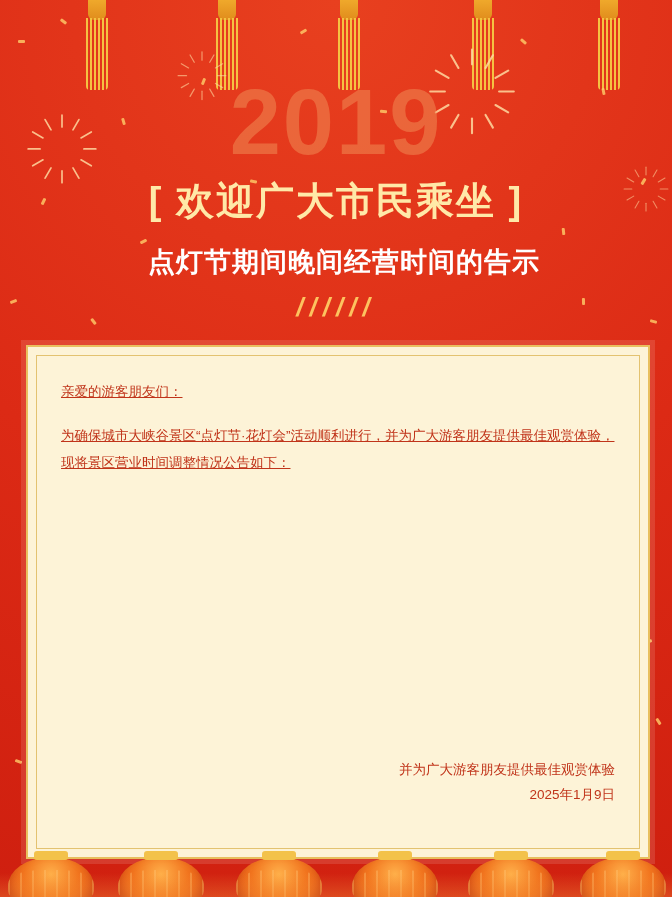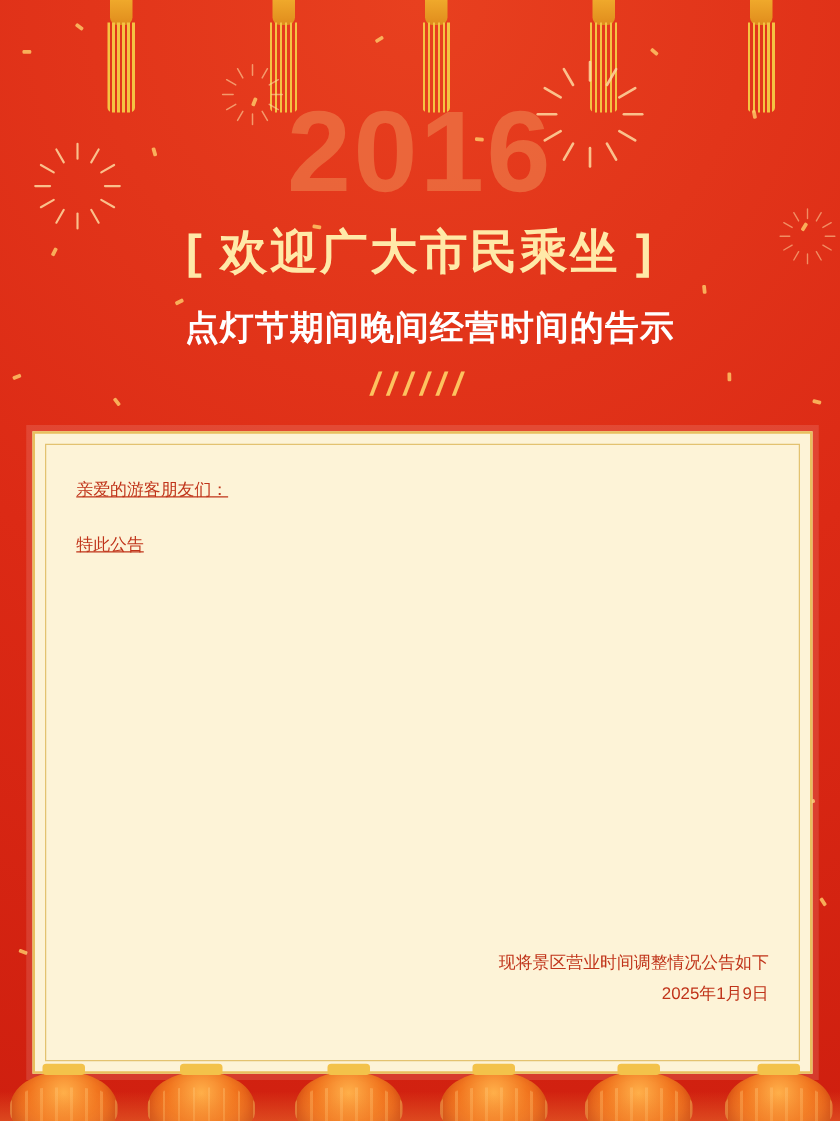--- a/index.html
+++ b/index.html
@@ -323,43 +323,43 @@
       <div class="confetti" style="left: 10px; top: 300px; transform: rotate(158deg);"></div>
       <div class="confetti" style="left: 650px; top: 320px; transform: rotate(15deg);"></div>
       <div class="confetti" style="left: 90px; top: 320px; transform: rotate(52deg);"></div>
       <div class="confetti" style="left: 580px; top: 300px; transform: rotate(89deg);"></div>
       <div class="confetti" style="left: 30px; top: 620px; transform: rotate(126deg);"></div>
       <div class="confetti" style="left: 645px; top: 640px; transform: rotate(163deg);"></div>
       <div class="confetti" style="left: 15px; top: 760px; transform: rotate(20deg);"></div>
       <div class="confetti" style="left: 655px; top: 720px; transform: rotate(57deg);"></div>
     </div>
 
-  <div class="year">2016</div>
+  <div class="year">2019</div>
 
   <div class="title-main">
     <span class="brk">[</span>
     <span>欢迎广大市民乘坐</span>
     <span class="brk">]</span>
   </div>
 
   <div class="title-sub">点灯节期间晚间经营时间的告示</div>
   <div class="slashes">//////</div>
 
   <div class="card">
     <div class="card-inner">
 
       <p class="p first">亲爱的游客朋友们：</p>
-
-
-
-
-      <p class="p">特此公告</p>
+      <p class="p">为确保城市大峡谷景区“点灯节·花灯会”活动顺利进行，并为广大游客朋友提供最佳观赏体验，现将景区营业时间调整情况公告如下：</p>
+
+
+
+
 
       <div class="sign">
-        <div>现将景区营业时间调整情况公告如下</div>
+        <div>并为广大游客朋友提供最佳观赏体验</div>
         <div>2025年1月9日</div>
       </div>
     </div>
   </div>
 
   <div class="bottom-wrap">
     <div class="lantern l1"></div>
     <div class="lantern l2"></div>
     <div class="lantern l3"></div>
     <div class="lantern l4"></div>

